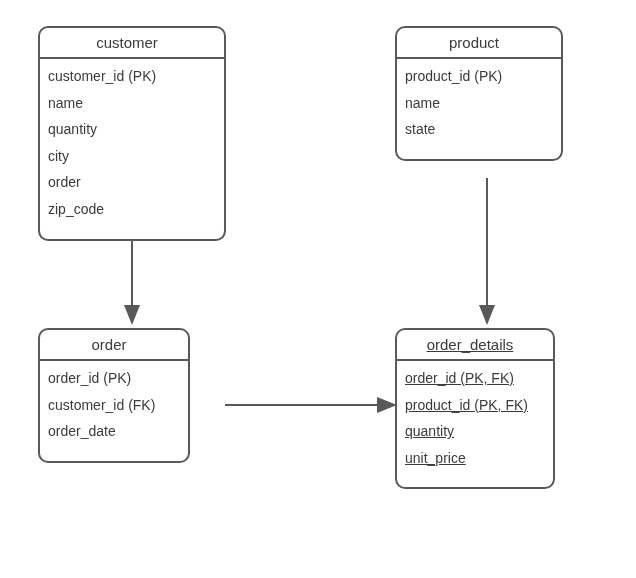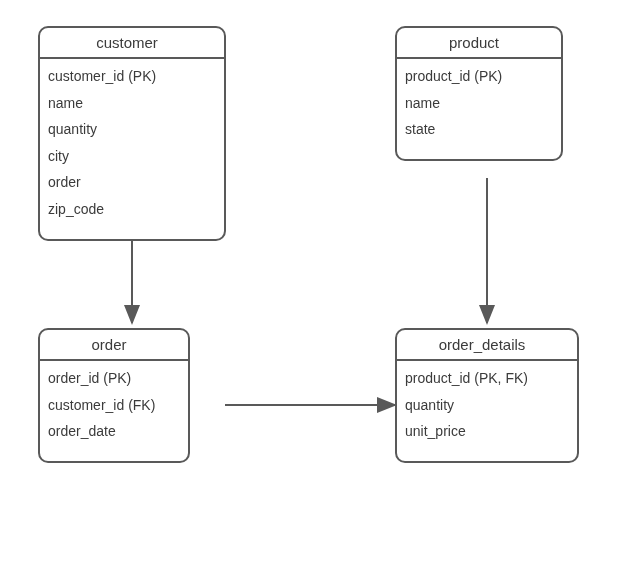--- a/index.html
+++ b/index.html
@@ -85,22 +85,23 @@
 
   <div class="entity" style="left:38px; top:328px; width:152px;">
     <div class="entity-title">order</div>
     <div class="entity-attrs">
       <div class="attr">order_id (PK)</div>
       <div class="attr">customer_id (FK)</div>
       <div class="attr">order_date</div>
     </div>
   </div>
 
-  <div class="entity" style="left:395px; top:328px; width:184px;">
+  <div class="entity" style="left:395px; top:328px; width:160px;text-decoration:underline;">
     <div class="entity-title">order_details</div>
     <div class="entity-attrs">
+      <div class="attr">order_id (PK, FK)</div>
       <div class="attr">product_id (PK, FK)</div>
       <div class="attr">quantity</div>
       <div class="attr">unit_price</div>
     </div>
   </div>
 
 </div>
 
 </body></html>

